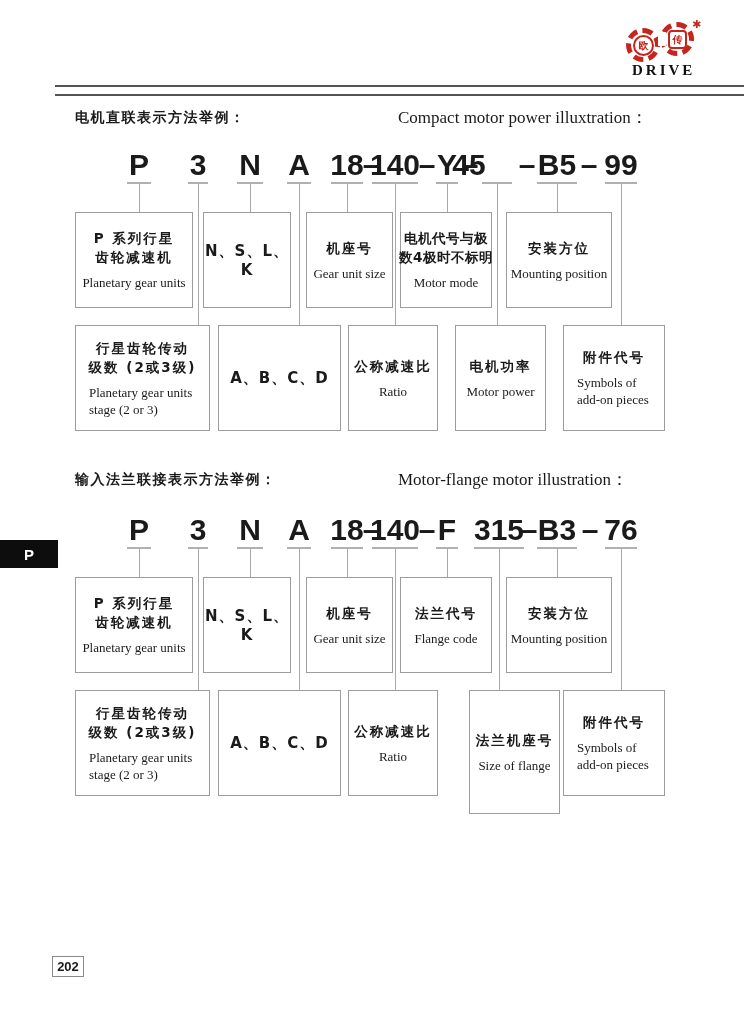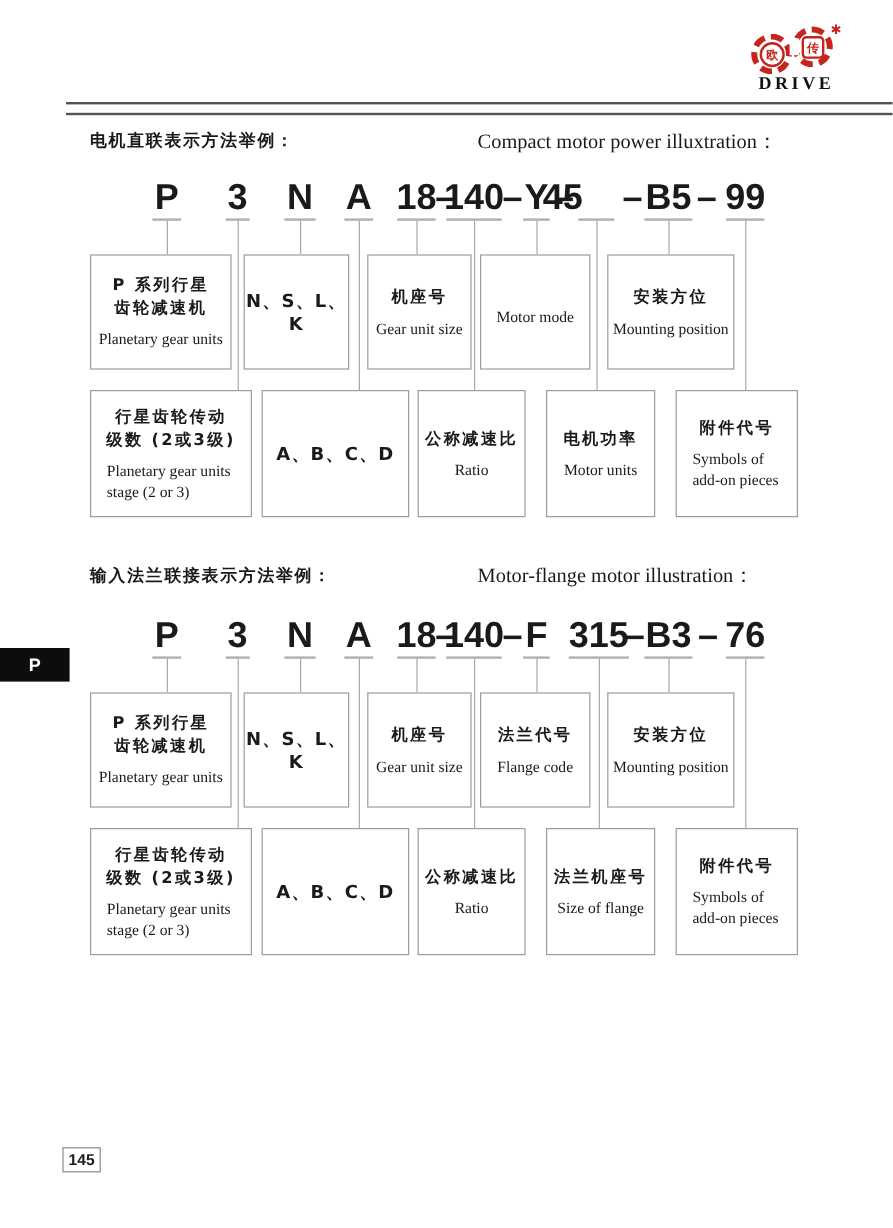--- a/index.html
+++ b/index.html
@@ -111,20 +111,24 @@
       <div class="en">Planetary gear units</div>
     </div>
     <div class="bx letters" style="left:203px;top:212px;width:88px;height:96px">
       <div>N、S、L、K</div>
     </div>
     <div class="bx" style="left:306px;top:212px;width:87px;height:96px">
       <div class="zh">机座号</div>
       <div class="en">Gear unit size</div>
     </div>
     <div class="bx" style="left:400px;top:212px;width:92px;height:96px">
+      <div class="zh tight">
+        <div>电机代号与极</div>
+        <div>数4极时不标明</div>
+      </div>
       <div class="en">Motor mode</div>
     </div>
     <div class="bx" style="left:506px;top:212px;width:106px;height:96px">
       <div class="zh">安装方位</div>
       <div class="en">Mounting position</div>
     </div>
 
     <div class="bx" style="left:75px;top:325px;width:135px;height:106px">
       <div class="zh">
         <div>行星齿轮传动</div>
@@ -137,21 +141,21 @@
     </div>
     <div class="bx letters" style="left:218px;top:325px;width:123px;height:106px">
       <div>A、B、C、D</div>
     </div>
     <div class="bx" style="left:348px;top:325px;width:90px;height:106px">
       <div class="zh">公称减速比</div>
       <div class="en">Ratio</div>
     </div>
     <div class="bx" style="left:455px;top:325px;width:91px;height:106px">
       <div class="zh">电机功率</div>
-      <div class="en">Motor units</div>
+      <div class="en">Motor power</div>
     </div>
     <div class="bx" style="left:563px;top:325px;width:102px;height:106px">
       <div class="zh">附件代号</div>
       <div class="en left">
         <div>Symbols of</div>
         <div>add-on pieces</div>
       </div>
     </div>
   </div>
 
@@ -229,29 +233,29 @@
         <div>stage (2 or 3)</div>
       </div>
     </div>
     <div class="bx letters" style="left:218px;top:690px;width:123px;height:106px">
       <div>A、B、C、D</div>
     </div>
     <div class="bx" style="left:348px;top:690px;width:90px;height:106px">
       <div class="zh">公称减速比</div>
       <div class="en">Ratio</div>
     </div>
-    <div class="bx" style="left:455px;top:690px;width:91px;height:106px">
+    <div class="bx" style="left:469px;top:690px;width:91px;height:124px">
       <div class="zh">法兰机座号</div>
       <div class="en">Size of flange</div>
     </div>
     <div class="bx" style="left:563px;top:690px;width:102px;height:106px">
       <div class="zh">附件代号</div>
       <div class="en left">
         <div>Symbols of</div>
         <div>add-on pieces</div>
       </div>
     </div>
   </div>
 
   <div class="ptab">P</div>
-  <div class="pnum">145</div>
+  <div class="pnum">202</div>
 
 </div>
 
 </body></html>

